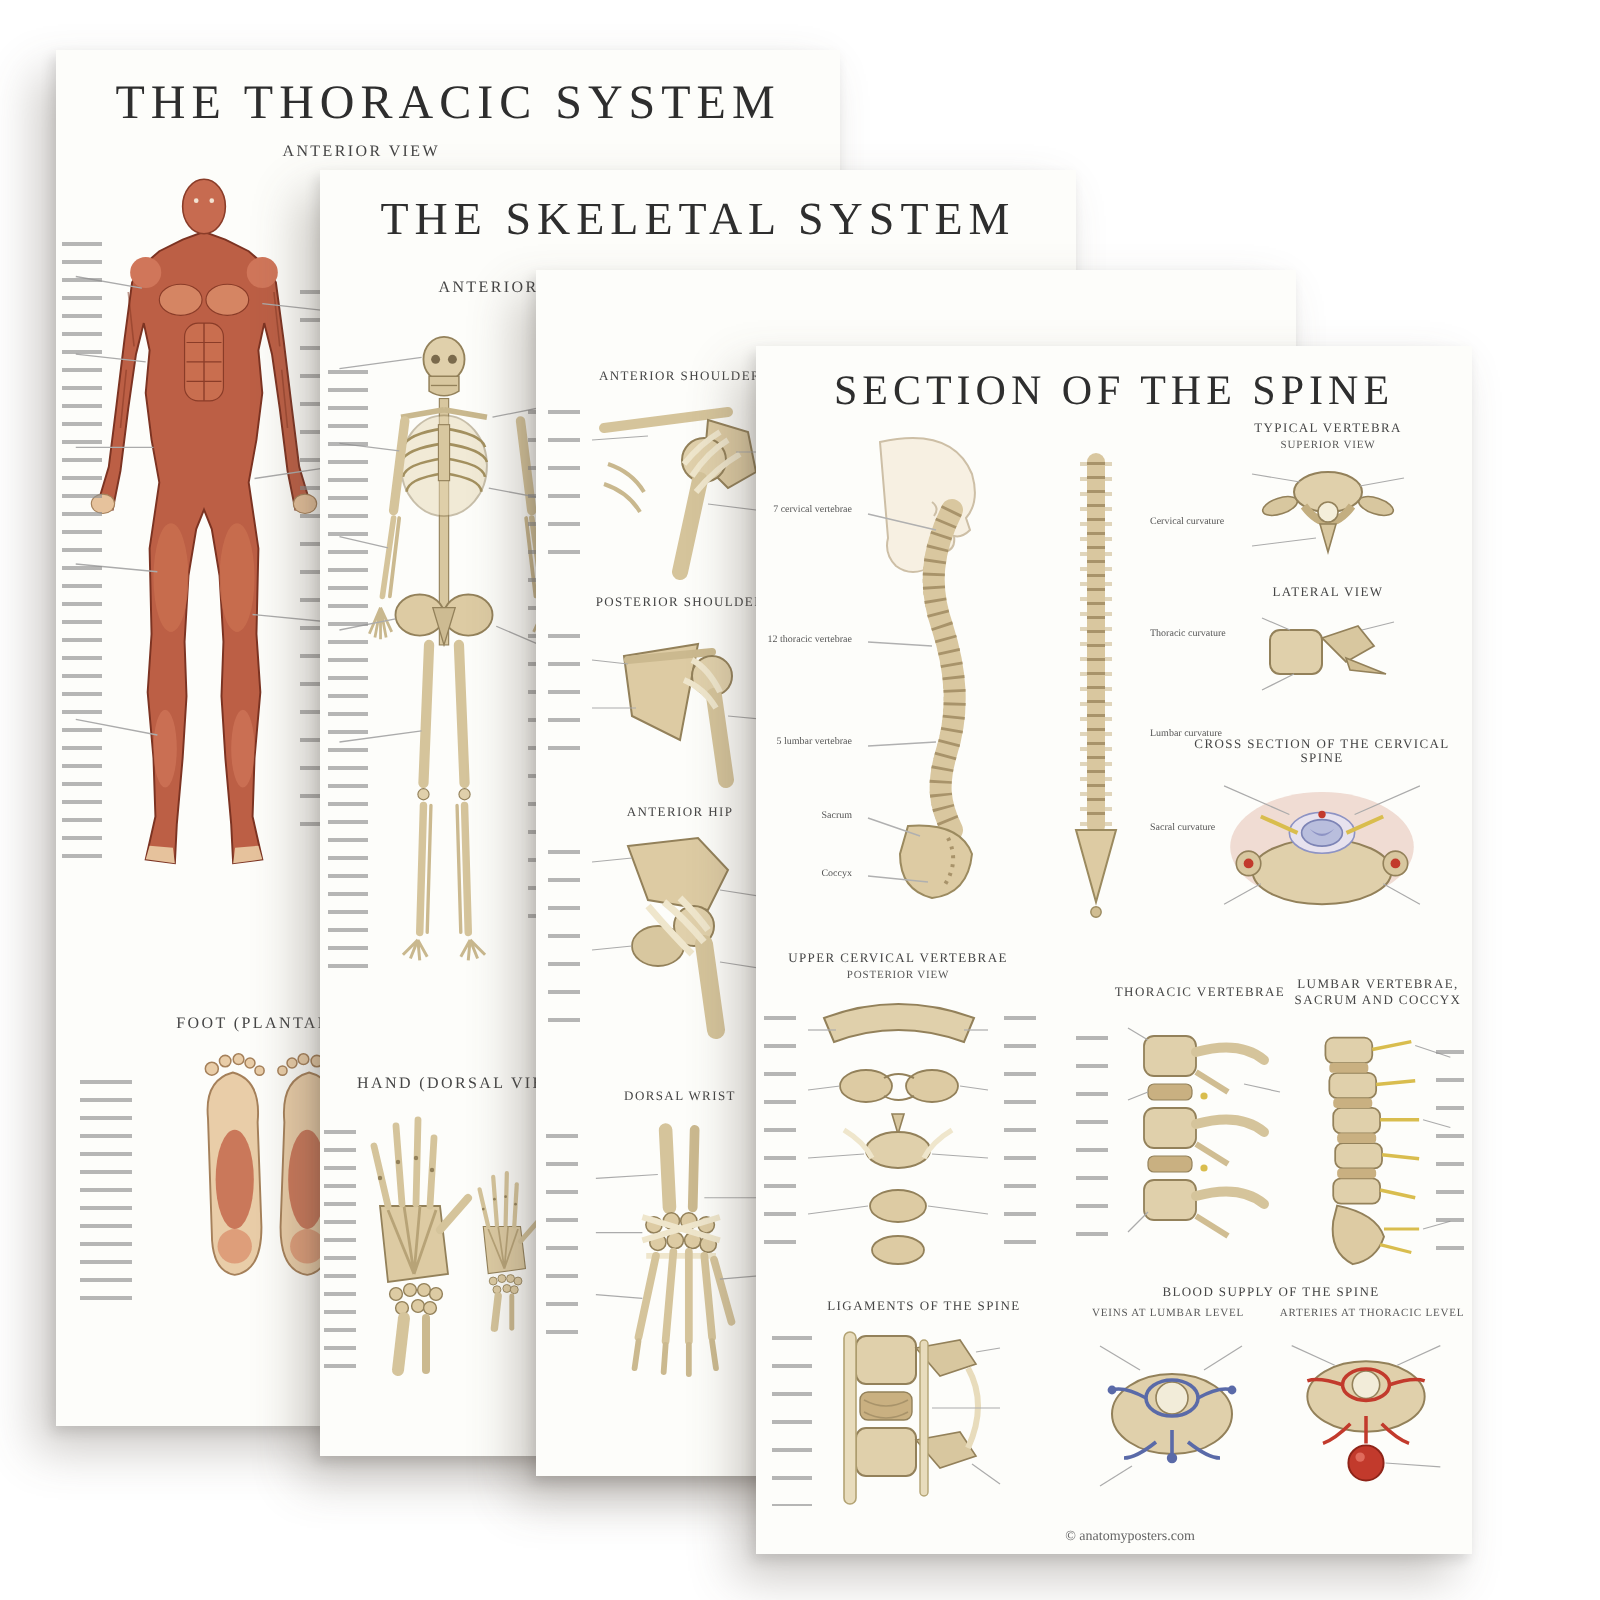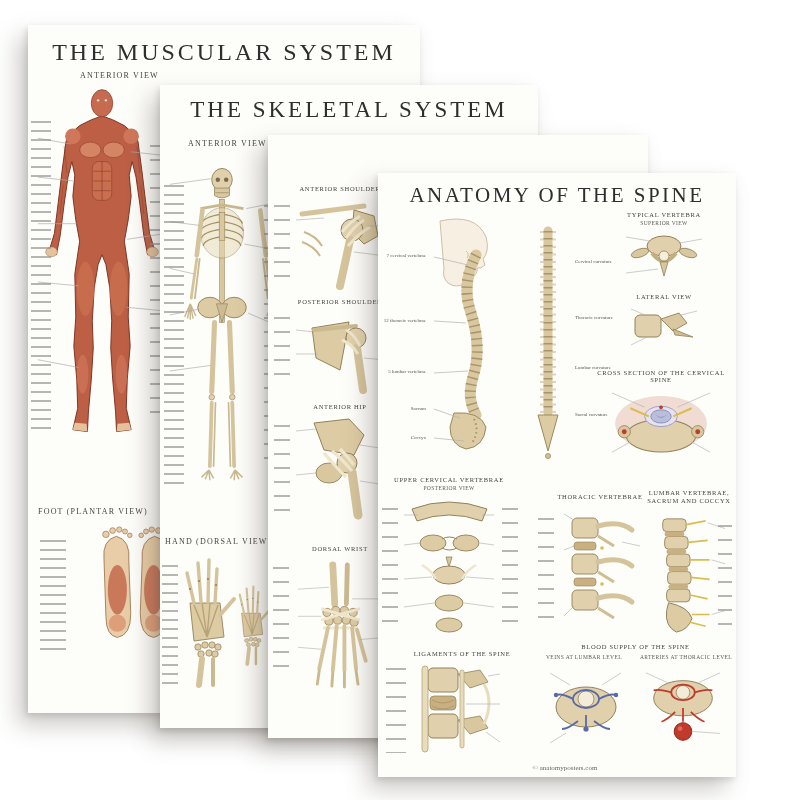--- a/index.html
+++ b/index.html
@@ -5,41 +5,41 @@
   * { margin:0; padding:0; box-sizing:border-box; }
   html,body { width:800px; height:800px; background:#ffffff; overflow:hidden; }
   body { position:relative; font-family:"Liberation Serif", serif; }
   .stage { position:absolute; inset:0; background:#ffffff; }
   .poster { position:absolute; background:#fdfdfa;
             box-shadow:-10px 12px 22px rgba(90,80,70,.30), -2px 3px 6px rgba(0,0,0,.12); }
   .abs { position:absolute; }
   .ptitle { font-family:"Liberation Serif", serif; color:#2e2e2e; text-align:center;
             letter-spacing:3px; font-weight:400; }
   .h-small { font-family:"Liberation Serif", serif; font-size:8px; letter-spacing:1.2px;
-             color:#454545; text-align:left; }
+             color:#454545; text-align:right; }
   .h-tiny  { font-family:"Liberation Serif", serif; font-size:6.5px; letter-spacing:.7px;
              color:#454545; text-align:center; }
   .h-micro { font-family:"Liberation Serif", serif; font-size:5.5px; letter-spacing:.4px;
              color:#5a5a5a; text-align:center; }
   .microlabel { font-family:"Liberation Serif", serif; font-size:5px; line-height:1.15;
                 color:#555; }
   .tr { text-align:right; }
   .labelcol { background:repeating-linear-gradient(to bottom,#8f8f8f 0 1.8px,transparent 1.8px 9px);
               opacity:.65; }
   .labelcol.sparse { background:repeating-linear-gradient(to bottom,#8f8f8f 0 1.8px,transparent 1.8px 14px); }
   .footer { font-family:"Liberation Serif", serif; font-size:7px; color:#666; text-align:center; }
   svg { display:block; }
 </style>
 </head>
 <body>
 
 <div class="stage">
 
   <div class="poster" style="left:28px; top:25px; width:392px; height:688px; z-index:1;">
-    <div class="ptitle" style="font-size:24px; padding-top:14px;">THE MUSCULAR SYSTEM</div>
+    <div class="ptitle" style="font-size:24px; padding-top:14px;">THE THORACIC SYSTEM</div>
     <div class="h-small abs" style="left:52px; top:46px; width:140px;">ANTERIOR VIEW</div>
 
     <svg class="abs" style="left:6px; top:62px;" width="136" height="390" viewBox="0 0 140 400">
       <g>
         <path d="M70,29 L59,33 L47,39 L39,46 L33,55 L29,85 L25,118 L21,150 L15,170 L23,172 L27,152 L31,120 L35,92 L39,76 L42,90 L40,112 L43,136 L47,158 L42,192 L43,236 L41,266 L44,300 L45,330 L40,352 L55,354 L56,334 L59,300 L61,268 L60,240 L62,206 L66,182 L70,172 L74,182 L78,206 L80,240 L79,268 L81,300 L84,334 L85,354 L100,352 L95,330 L96,300 L99,266 L97,236 L98,192 L93,158 L97,136 L100,112 L98,90 L101,76 L105,92 L109,120 L113,152 L117,172 L125,170 L119,150 L115,118 L111,85 L107,55 L101,46 L93,39 L81,33 Z" fill="#bc5f45" stroke="#7c3322" stroke-width="1"></path>
         <ellipse cx="70" cy="16" rx="11" ry="14" fill="#c76b50" stroke="#8a3c28" stroke-width=".8"></ellipse>
         <circle cx="66" cy="13" r="1.2" fill="#f2e3d2"></circle>
           <circle cx="74" cy="13" r="1.2" fill="#f2e3d2"></circle>
         <circle cx="40" cy="50" r="8" fill="#d0765a"></circle>
         <circle cx="100" cy="50" r="8" fill="#d0765a"></circle>
@@ -257,21 +257,21 @@
           <line x1="2" y1="58" x2="26" y2="58"></line>
           <line x1="2" y1="90" x2="26" y2="92"></line>
           <line x1="90" y1="40" x2="58" y2="40"></line>
           <line x1="90" y1="80" x2="66" y2="82"></line>
         </g>
     </svg>
     <div class="labelcol sparse abs" style="left:5px; top:432px; width:16px; height:112px;"></div>
   </div>
 
   <div class="poster" style="left:378px; top:173px; width:358px; height:604px; z-index:4;">
-    <div class="ptitle" style="font-size:21px; padding-top:10px; letter-spacing:2.5px;">ANATOMY OF THE SPINE</div>
+    <div class="ptitle" style="font-size:21px; padding-top:10px; letter-spacing:2.5px;">SECTION OF THE SPINE</div>
 
     <svg class="abs" style="left:10px; top:40px;" width="140" height="255" viewBox="0 0 140 255">
       <path d="M52,8 Q88,0 98,24 Q102,38 95,46 L97,52 Q93,56 89,55 Q90,62 84,63 L78,70 Q68,76 60,70 Q54,64 56,56 Z" fill="#f7f0e2" stroke="#cdbfa6" stroke-width="1"></path>
       <path d="M78,38 q4,3 1,7" fill="none" stroke="#cdbfa6" stroke-width="1"></path>
       <path d="M84,42 C74,62 72,80 79,100 C86,122 88,142 81,164 C77,178 77,188 84,202" fill="none" stroke="#c3b086" stroke-width="3" stroke-dasharray="2 4"></path>
       <path d="M88,42 C78,62 76,80 83,100 C90,122 92,142 85,164 C81,178 81,188 88,202" fill="none" stroke="#d9c79f" stroke-width="11" stroke-linecap="round"></path>
       <path d="M88,42 C78,62 76,80 83,100 C90,122 92,142 85,164 C81,178 81,188 88,202" fill="none" stroke="#a8936a" stroke-width="11" stroke-dasharray="1.4 5.2"></path>
       <path d="M66,200 Q92,198 98,214 Q96,234 78,236 Q62,232 62,214 Z" fill="#ddcba3" stroke="#9b8a5f" stroke-width="1"></path>
       <path d="M86,206 Q92,218 84,230" fill="none" stroke="#a8936a" stroke-width="2" stroke-dasharray="1.5 3"></path>
       <g stroke="#b0b0b0" stroke-width=".7">

